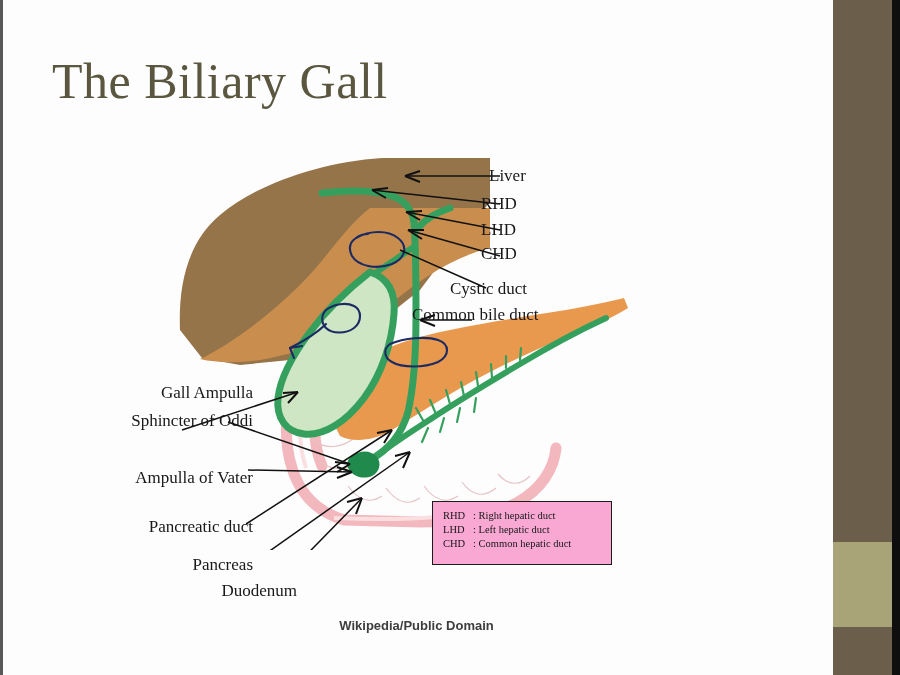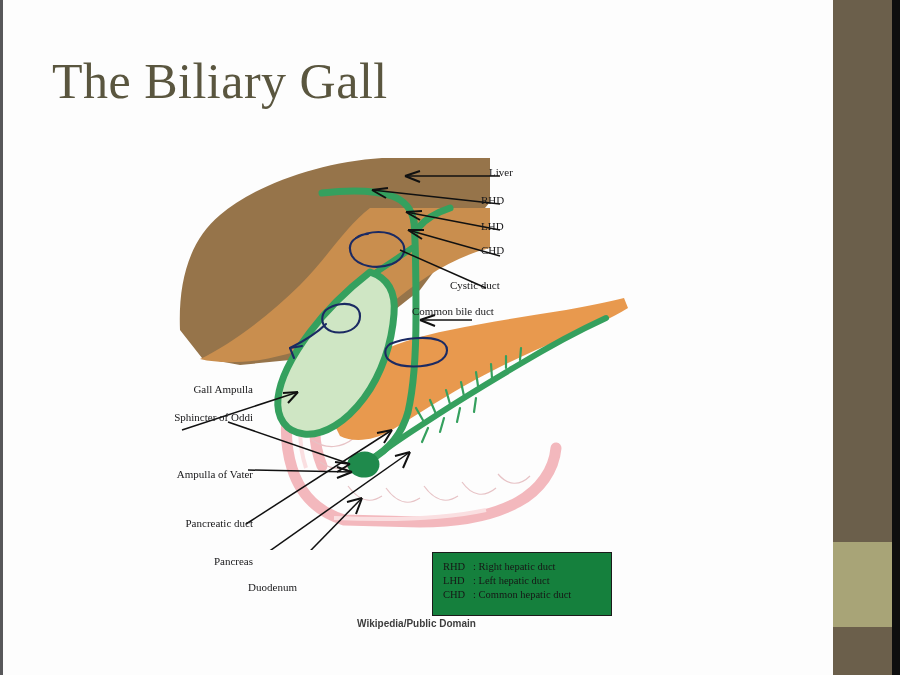--- a/index.html
+++ b/index.html
@@ -17,35 +17,35 @@
   
   .title{position:absolute;left:52px;top:55px;font-size:50px;line-height:1.05;
          color:#5a563f;font-family:"Liberation Serif",serif;letter-spacing:.5px;white-space:nowrap;}
 
   
   .figure{position:absolute;left:120px;top:130px;width:520px;height:420px;}
   .figure svg{display:block;}
 
   
   .lab{position:absolute;font-family:"Liberation Serif",serif;color:#18181a;
-       font-size:11px;white-space:nowrap;}
+       font-size:17px;white-space:nowrap;}
   .lab.r{text-align:left;}
   .lab.l{text-align:right;}
 
   
-  .legend{position:absolute;left:432px;top:552px;width:180px;height:64px;
-          background:#15803d;border:1px solid #1b1b1b;box-sizing:border-box;
+  .legend{position:absolute;left:432px;top:501px;width:180px;height:64px;
+          background:#f9a8d4;border:1px solid #1b1b1b;box-sizing:border-box;
           padding:7px 0 0 10px;}
   .legend-row{font-family:"Liberation Serif",serif;font-size:10.5px;color:#161616;
               line-height:14px;white-space:nowrap;}
   .legend-key{display:inline-block;min-width:30px;}
 
   
   .caption{position:absolute;left:0;top:618px;width:833px;text-align:center;
-           font-family:"Liberation Sans",sans-serif;font-size:10px;color:#3d3d3d;
+           font-family:"Liberation Sans",sans-serif;font-size:13px;color:#3d3d3d;
            font-weight:600;}
 </style>
 </head>
 <body>
 
 <div id="slide">
 
   <div class="edge-left"></div>
 
   <div class="title">The Biliary Gall</div>

